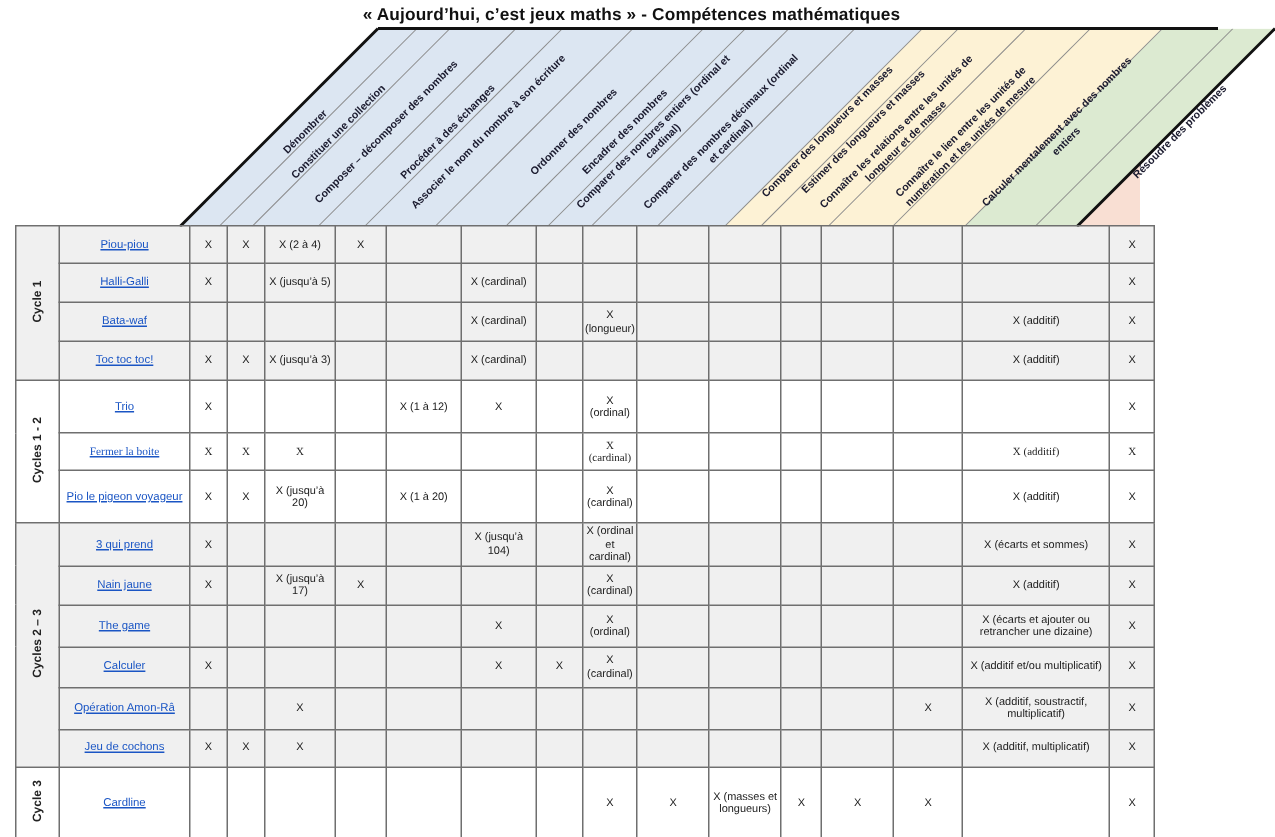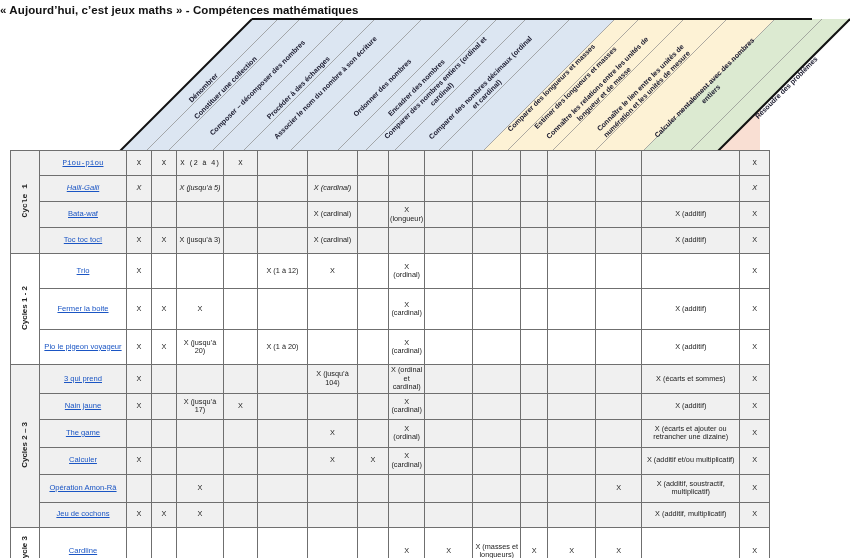--- a/index.html
+++ b/index.html
@@ -13,25 +13,26 @@
     overflow: hidden;
     font-family: "Liberation Sans", sans-serif;
     color: #1f1f1f;
     position: relative;
   }
 
   #page-title {
     position: absolute;
     left: 0; top: 4px;
     width: 770px;
-    text-align: left;
+    text-align: center;
     font-size: 11.5px;
     font-weight: bold;
     letter-spacing: 0.1px;
     color: #111;
+    padding-left: 36px;
   }
 
   
   #header-band {
     position: absolute;
     left: 0; top: 0;
     width: 850px;
     height: 156px;
     pointer-events: none;
   }
@@ -99,21 +100,21 @@
   td.w44 { width: 44px; }
   td.w31 { width: 31px; }
   td.w47 { width: 47px; }
   td.w28 { width: 28px; }
   td.w45 { width: 45px; }
   td.w24 { width: 24px; }
   td.w43 { width: 43px; }
   td.w95 { width: 95px; }
   td.last { width: 27px; border-right: 2px solid #111; }
 
-  tr.topedge td { border-top: 2px solid #111; font-family: Liberation Mono, monospace; }
+  tr.topedge td { border-top: 2px solid #111; }
   tr.botedge td { border-bottom: 2px solid #111; }
   tr.grpsep td { border-top: 1.6px solid #111; }
   tr.thinsep td { border-top: 1.2px solid #888; }
 </style>
 </head>
 <body>
 
 <div id="page-title">« Aujourd’hui, c’est jeux maths » - Compétences mathématiques</div>
 
 <div id="header-band">
@@ -201,21 +202,21 @@
       <td class="w28"></td>
       <td class="w45"></td>
       <td class="w45"></td>
       <td class="w24"></td>
       <td class="w45"></td>
       <td class="w43"></td>
       <td class="w95"></td>
       <td class="last">X</td>
     </tr>
 
-    <tr class="shaded" style="height: 26px; font-style: italic;">
+    <tr class="shaded" style="height: 26px;">
       <td class="gamecell"><span class="gamelink">Halli-Galli</span></td>
       <td>X</td>
       <td></td>
       <td>X (jusqu’à 5)</td>
       <td></td>
       <td></td>
       <td>X (cardinal)</td>
       <td></td>
       <td></td>
       <td></td>
@@ -279,21 +280,21 @@
       <td>X (ordinal)</td>
       <td></td>
       <td></td>
       <td></td>
       <td></td>
       <td></td>
       <td></td>
       <td class="last">X</td>
     </tr>
 
-    <tr style="height: 41px;">
+    <tr style="height: 25px; font-family: Liberation Serif, serif;">
       <td class="gamecell"><span class="gamelink">Fermer la boite</span></td>
       <td>X</td>
       <td>X</td>
       <td>X</td>
       <td></td>
       <td></td>
       <td></td>
       <td></td>
       <td>X (cardinal)</td>
       <td></td>

